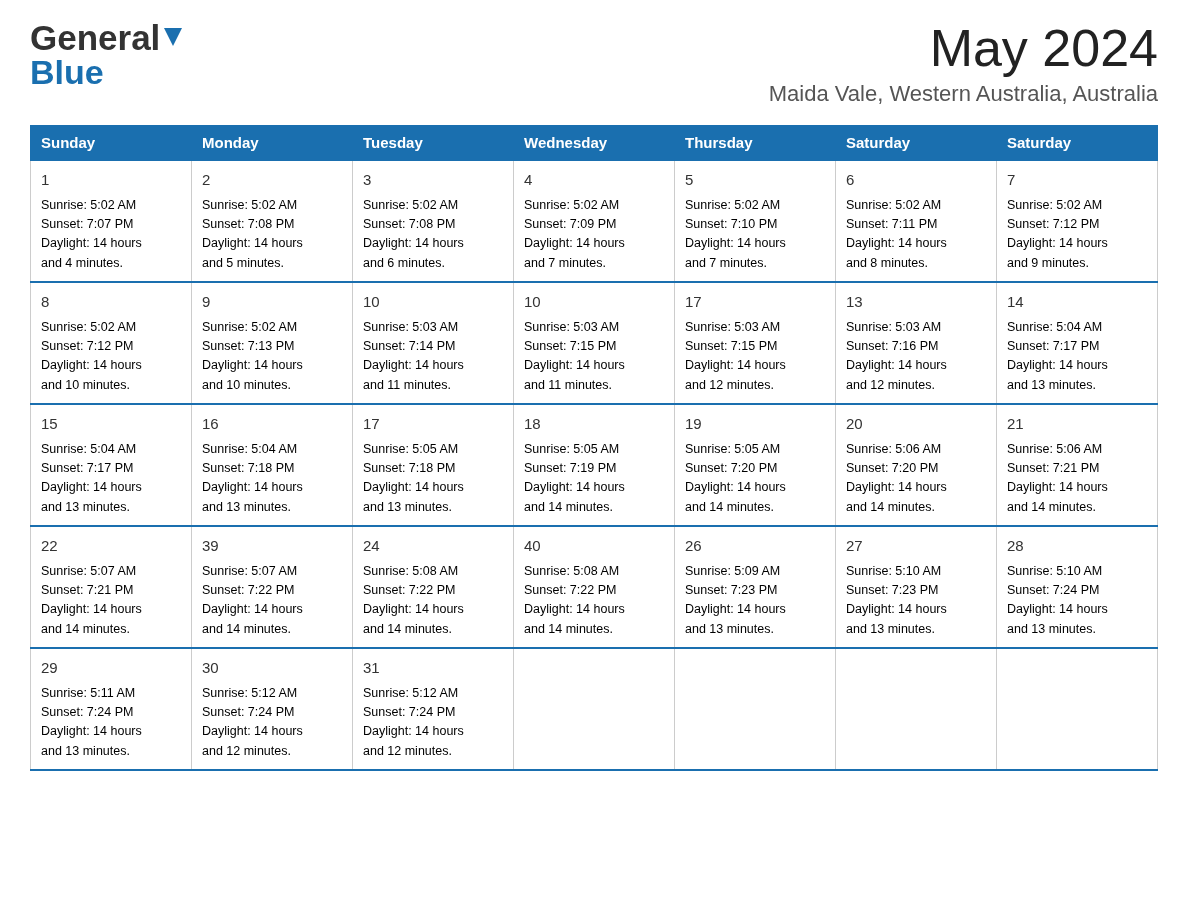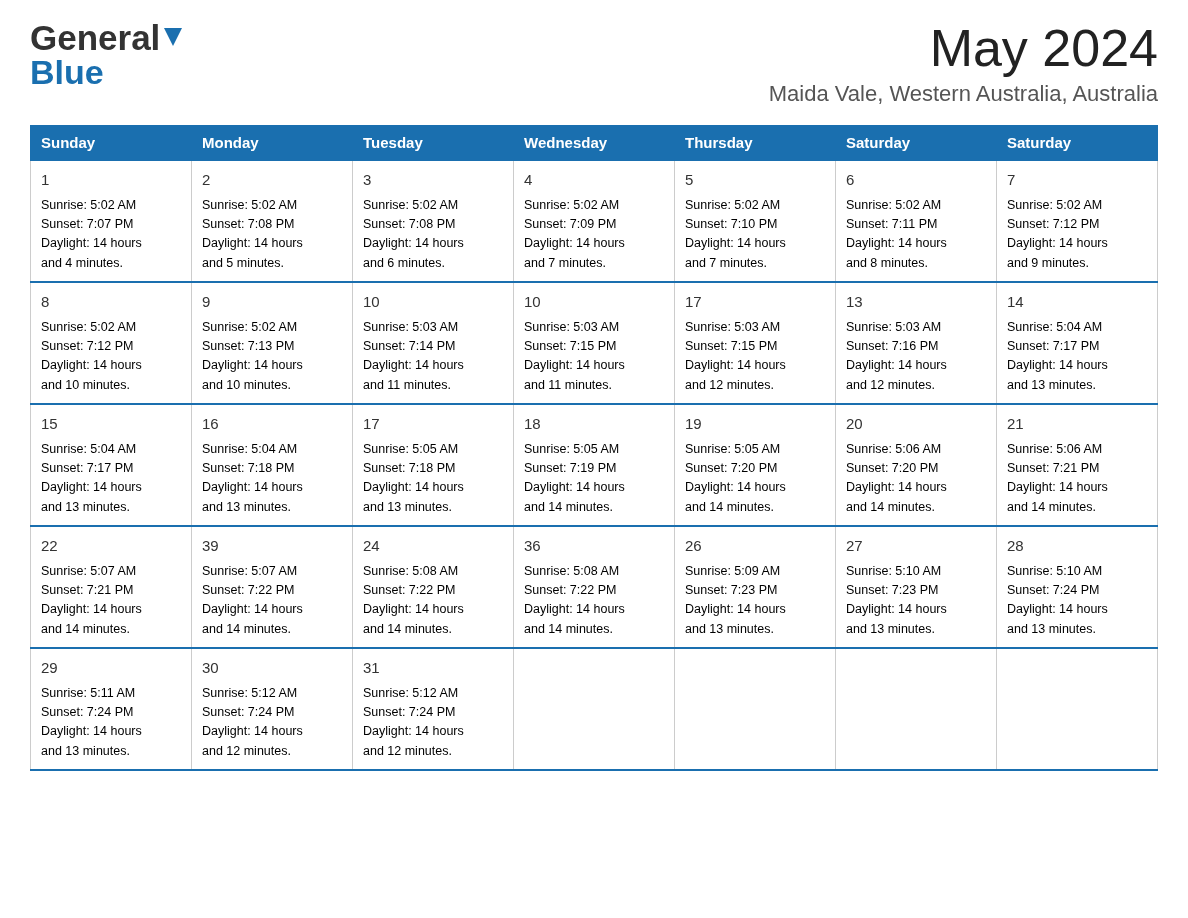--- a/index.html
+++ b/index.html
@@ -224,21 +224,21 @@
       </td>
         <td>
         <span class="day-num">39</span>
         <span class="day-info">Sunrise: 5:07 AM<br>Sunset: 7:22 PM<br>Daylight: 14 hours<br>and 14 minutes.</span>
       </td>
         <td>
         <span class="day-num">24</span>
         <span class="day-info">Sunrise: 5:08 AM<br>Sunset: 7:22 PM<br>Daylight: 14 hours<br>and 14 minutes.</span>
       </td>
         <td>
-        <span class="day-num">36</span>
+        <span class="day-num">40</span>
         <span class="day-info">Sunrise: 5:08 AM<br>Sunset: 7:22 PM<br>Daylight: 14 hours<br>and 14 minutes.</span>
       </td>
         <td>
         <span class="day-num">26</span>
         <span class="day-info">Sunrise: 5:09 AM<br>Sunset: 7:23 PM<br>Daylight: 14 hours<br>and 13 minutes.</span>
       </td>
         <td>
         <span class="day-num">27</span>
         <span class="day-info">Sunrise: 5:10 AM<br>Sunset: 7:23 PM<br>Daylight: 14 hours<br>and 13 minutes.</span>
       </td>

